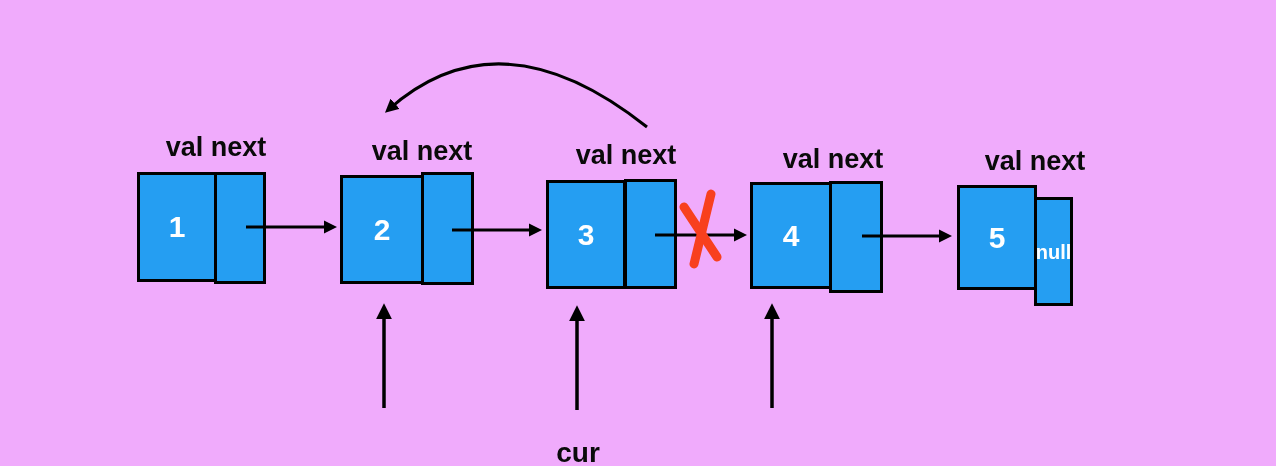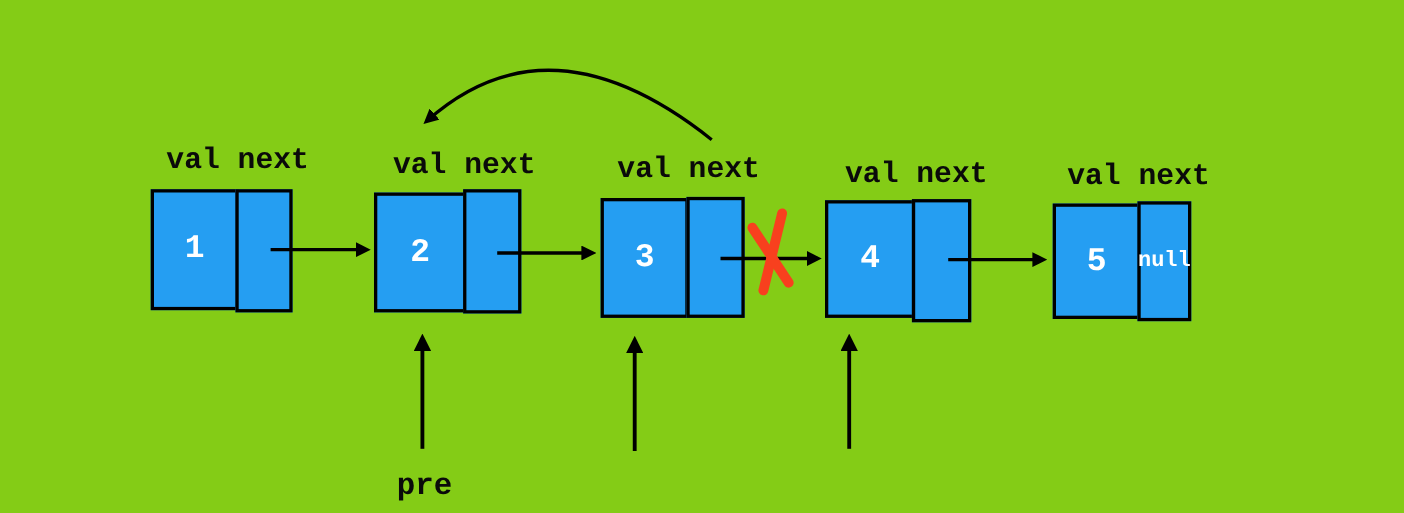--- a/index.html
+++ b/index.html
@@ -1,18 +1,18 @@
 <!DOCTYPE html>
 <html style="--node-fill: #259EF2; --outline: #000000; --cross-red: #F8401E;"><head>
 <meta charset="utf-8">
 <style>
   html,body { margin:0; padding:0; background:#ffffff; }
   .stage {
-    position:relative; width:1276px; height:466px; background:#84cc16;
-    font-family:Liberation Mono, monospace; overflow:hidden;
+    position:relative; width:1276px; height:466px; background:#f0abfc;
+    font-family:Liberation Sans, sans-serif; overflow:hidden;
   }
   .hdr {
     position:absolute; width:130px; text-align:center; white-space:nowrap;
     font-weight:bold; font-size:27px; color:#0a0a0a; line-height:1.1;
   }
   .box {
     position:absolute; box-sizing:border-box;
     background:var(--node-fill,#259EF2); border:3px solid var(--outline,#000000);
     display:flex; align-items:center; justify-content:center;
   }
@@ -64,26 +64,26 @@
       <span class="num">4</span>
     </div>
     <div class="box" style="left:829px;top:181px;width:54px;height:112px"></div>
   </div>
 
   <div>
     <div class="hdr" style="left:970px;top:147px">val next</div>
     <div class="box" style="left:957px;top:185px;width:80px;height:105px">
       <span class="num">5</span>
     </div>
-    <div class="box" style="left:1034px;top:183px;width:49px;height:109px">
+    <div class="box" style="left:1034px;top:197px;width:39px;height:109px">
       <span class="nulltxt">null</span>
     </div>
   </div>
 
-  <div class="ptr" style="left:331px;top:429px">pre</div>
+  <div class="ptr" style="left:523px;top:439px">cur</div>
 
   <svg class="overlay" width="1276" height="466" viewBox="0 0 1276 466">
     <defs>
       <marker id="ah" viewBox="0 0 10 10" refX="7" refY="5" markerWidth="4.5" markerHeight="4.5" orient="auto">
         <path class="ah-fill" d="M0,0 L10,5 L0,10 Z"></path>
       </marker>
     </defs>
 
     <line class="lnk" x1="246" y1="227" x2="333" y2="227" marker-end="url(#ah)"></line>
     <line class="lnk" x1="452" y1="230" x2="538" y2="230" marker-end="url(#ah)"></line>

